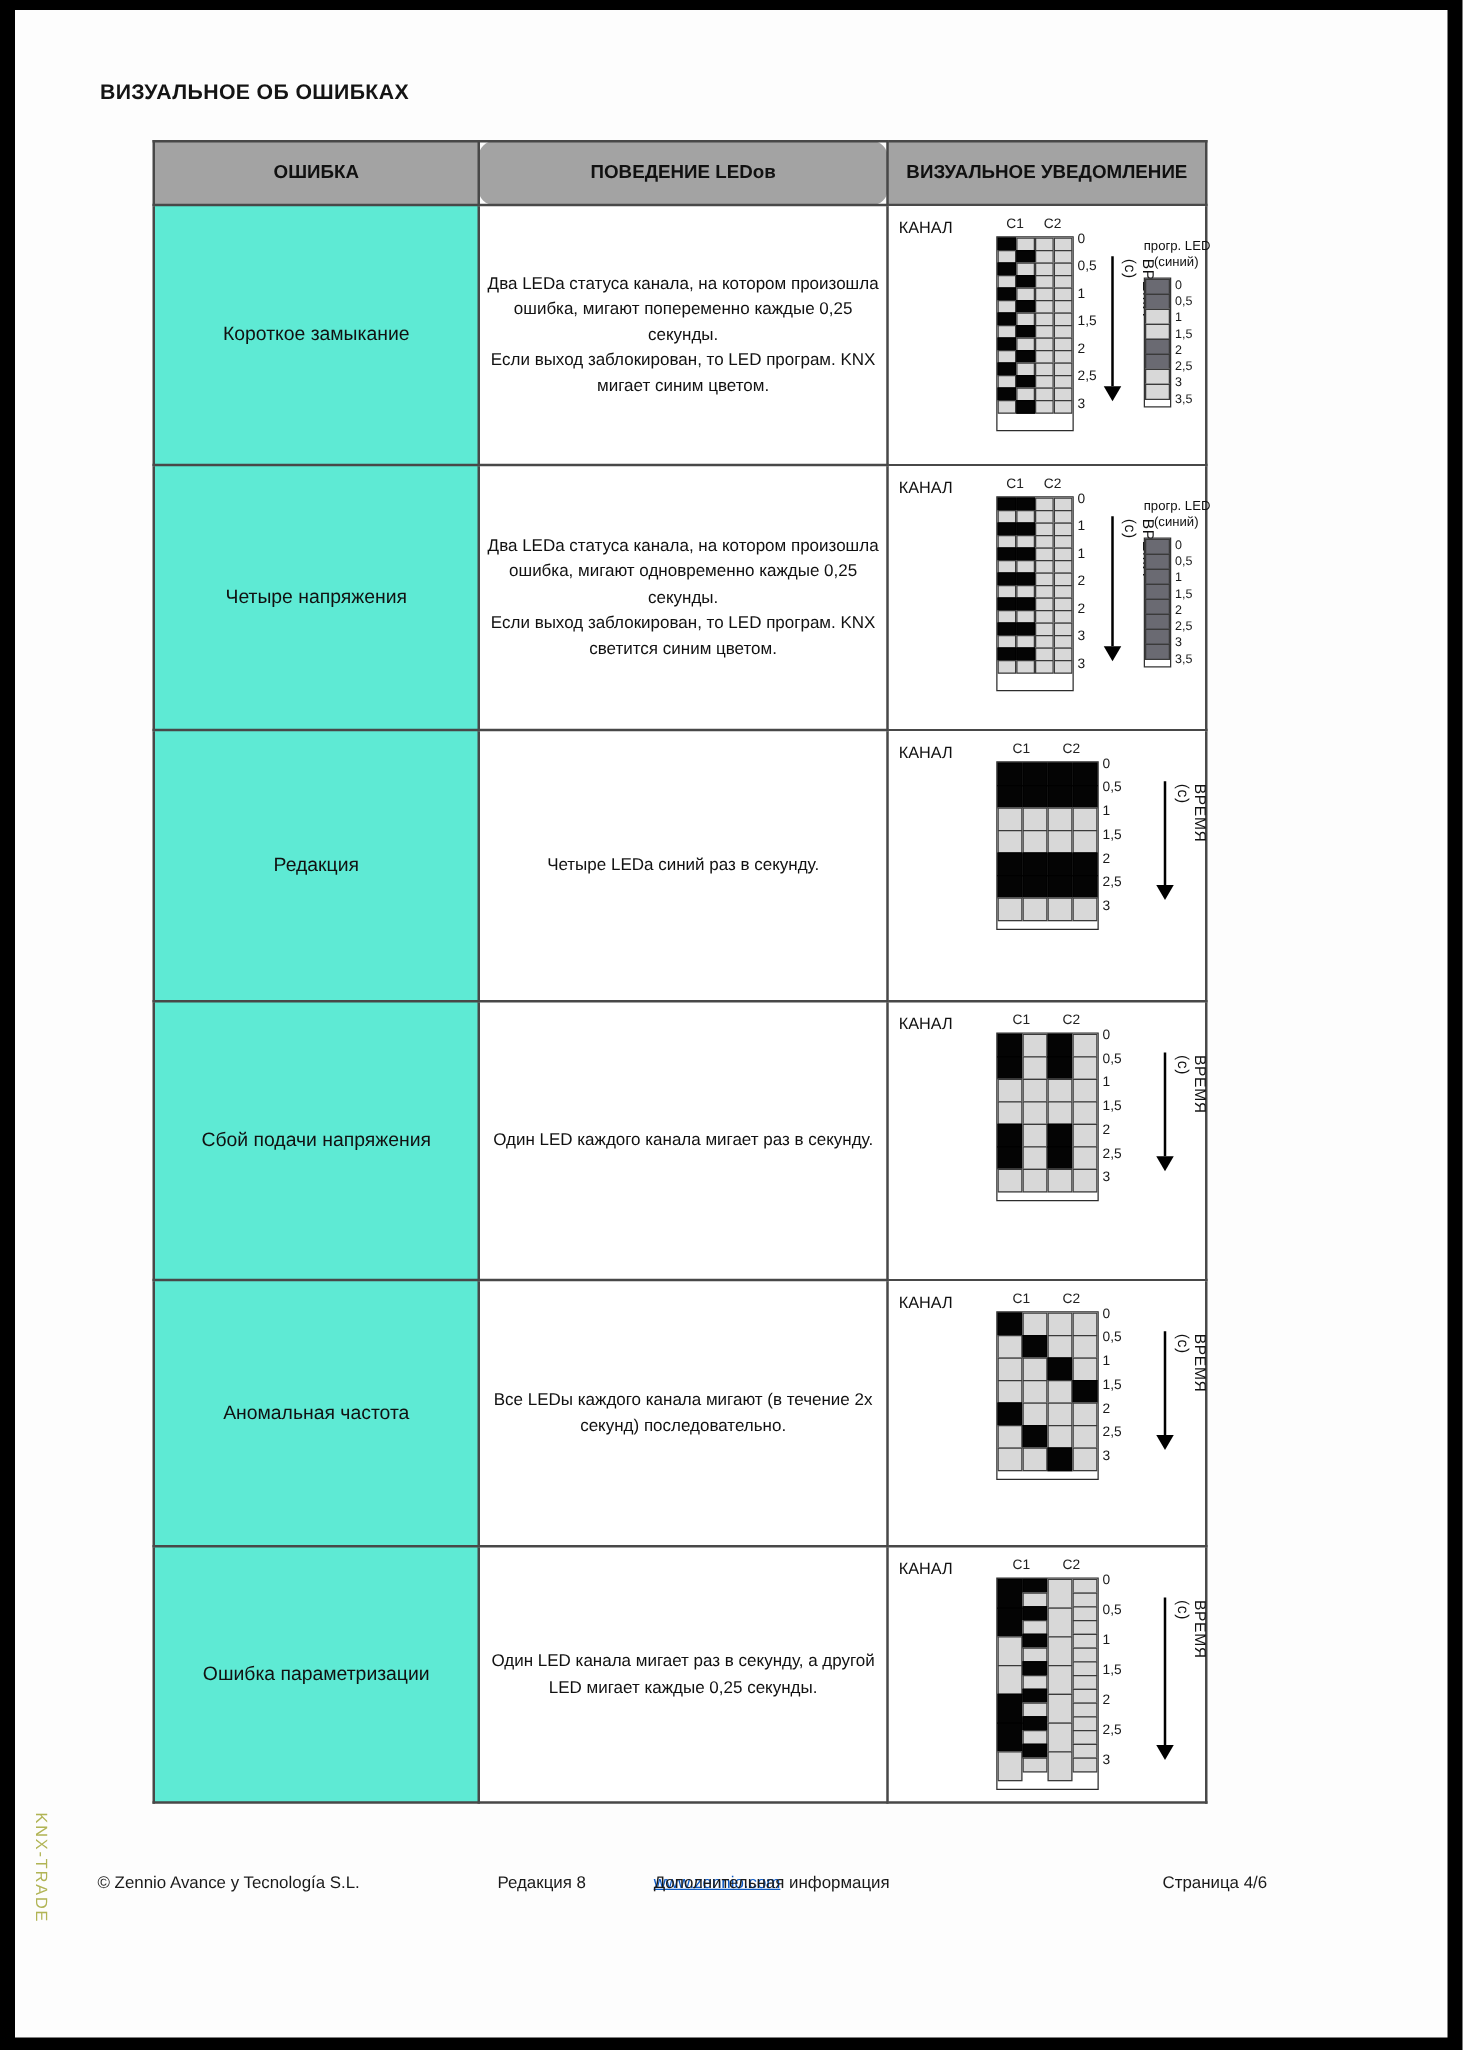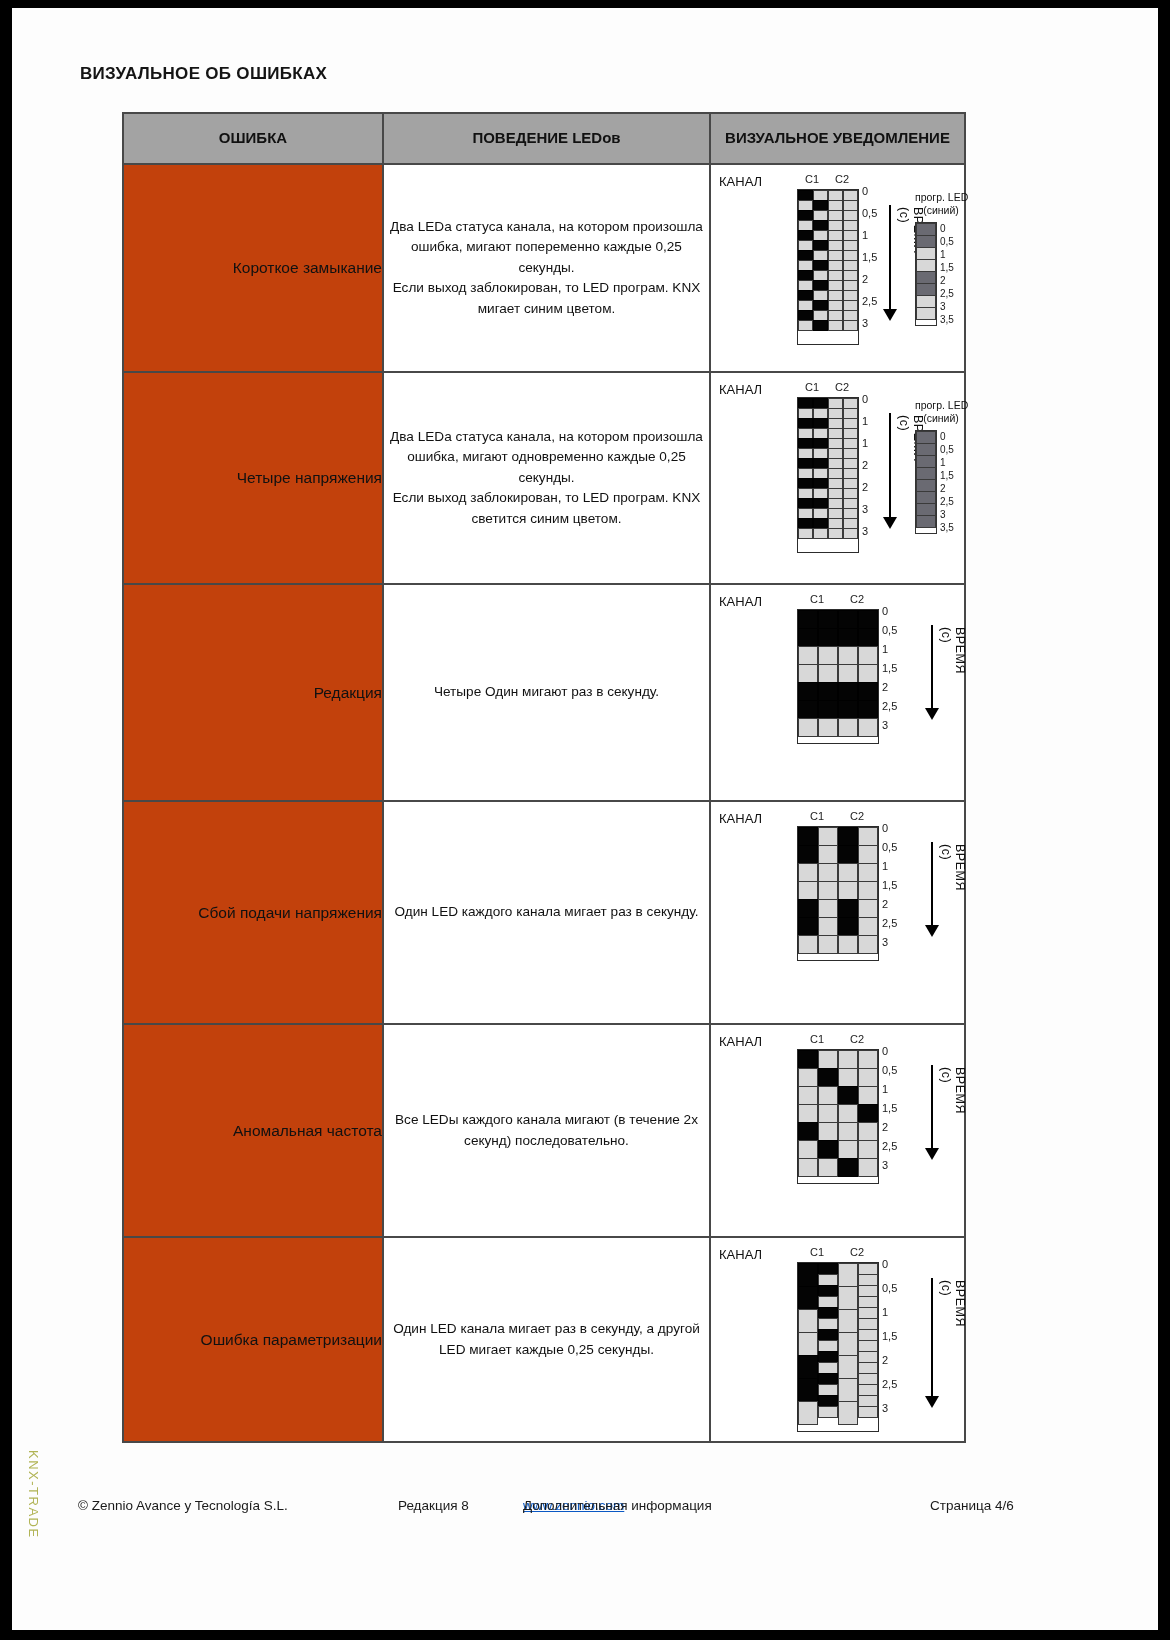--- a/index.html
+++ b/index.html
@@ -3,21 +3,21 @@
 <meta charset="utf-8">
 <style>
   html,body{margin:0;padding:0;}
   body{width:1170px;height:1640px;background:#000;position:relative;
        font-family:"Liberation Sans",sans-serif;-webkit-font-smoothing:antialiased;}
   .page{position:absolute;left:12px;top:8px;width:1146px;height:1622px;background:#fdfdfd;}
   .page-title{position:absolute;left:68px;top:56px;font-size:17px;font-weight:700;color:#141414;letter-spacing:.3px;margin:0;}
   table.err{position:absolute;left:110px;top:104px;width:836px;border-collapse:collapse;table-layout:fixed;}
   table.err th, table.err td{border:2px solid #484848;padding:0;vertical-align:middle;}
   th.hdr{background:#a3a3a3;font-size:15px;font-weight:700;color:#111;height:49px;line-height:1.25;}
-  td.error-cell{background:#c2410c;font-size:15.5px;color:#111;text-align:right;padding:0 10px;}
+  td.error-cell{background:#5eead4;font-size:15.5px;color:#111;text-align:center;padding:0 10px;}
   td.behavior-cell{background:#fff;font-size:13.6px;color:#111;text-align:center;padding:0 14px;line-height:1.5;}
   td.diagram-cell{background:#fff;position:relative;overflow:visible;}
   tr.r0{height:208px;} tr.r1{height:212px;} tr.r2{height:217px;}
   tr.r3{height:223px;} tr.r4{height:213px;} tr.r5{height:205px;}
   .diagram{position:absolute;left:0;top:0;right:0;bottom:0;}
   .kanal{position:absolute;left:8px;top:9px;font-size:13px;color:#111;}
   .gridblock{position:absolute;top:8px;}
   .chlabels{height:16px;display:flex;font-size:11px;color:#222;}
   .chlabels span{width:50%;text-align:center;}
   .ledgrid{position:relative;border:1px solid #2c2c2c;box-sizing:content-box;}
@@ -50,21 +50,21 @@
 </head>
 <body>
 
 <div class="page">
   <h1 class="page-title">ВИЗУАЛЬНОЕ ОБ ОШИБКАХ</h1>
 
   <table class="err">
     <thead>
       <tr>
           <th class="hdr" style="width: 258px;">ОШИБКА</th>
-          <th class="hdr" style="width: 325px;">ПОВЕДЕНИЕ LEDов</th>
+          <th class="hdr" style="width: 325px; border-radius: 12px;">ПОВЕДЕНИЕ LEDов</th>
           <th class="hdr" style="width: 253px;">ВИЗУАЛЬНОЕ УВЕДОМЛЕНИЕ</th>
         </tr>
     </thead>
     <tbody>
         <tr class="r0">
           <td class="error-cell">Короткое замыкание</td>
           <td class="behavior-cell">
             <div class="bline">Два LEDа статуса канала, на котором произошла ошибка, мигают попеременно каждые 0,25 секунды.</div>
             <div class="bline">Если выход заблокирован, то LED програм. KNX мигает синим цветом.</div>
           </td>
@@ -310,21 +310,21 @@
                     <div>3,5</div>
                   </div>
                 </div>
               </div>
             </div>
           </td>
         </tr>
         <tr class="r2">
           <td class="error-cell">Редакция</td>
           <td class="behavior-cell">
-            <div class="bline">Четыре Один мигают раз в секунду.</div>
+            <div class="bline">Четыре LEDа синий раз в секунду.</div>
           </td>
           <td class="diagram-cell">
             <div class="diagram">
               <span class="kanal">КАНАЛ</span>
               <div class="gridblock" style="left: 86px; top: 8px;">
                 <div class="chlabels" style="width: 80px;">
                   <span>C1</span>
                   <span>C2</span>
                 </div>
                 <div class="ledgrid" style="width: 80px; height: 133px;">

